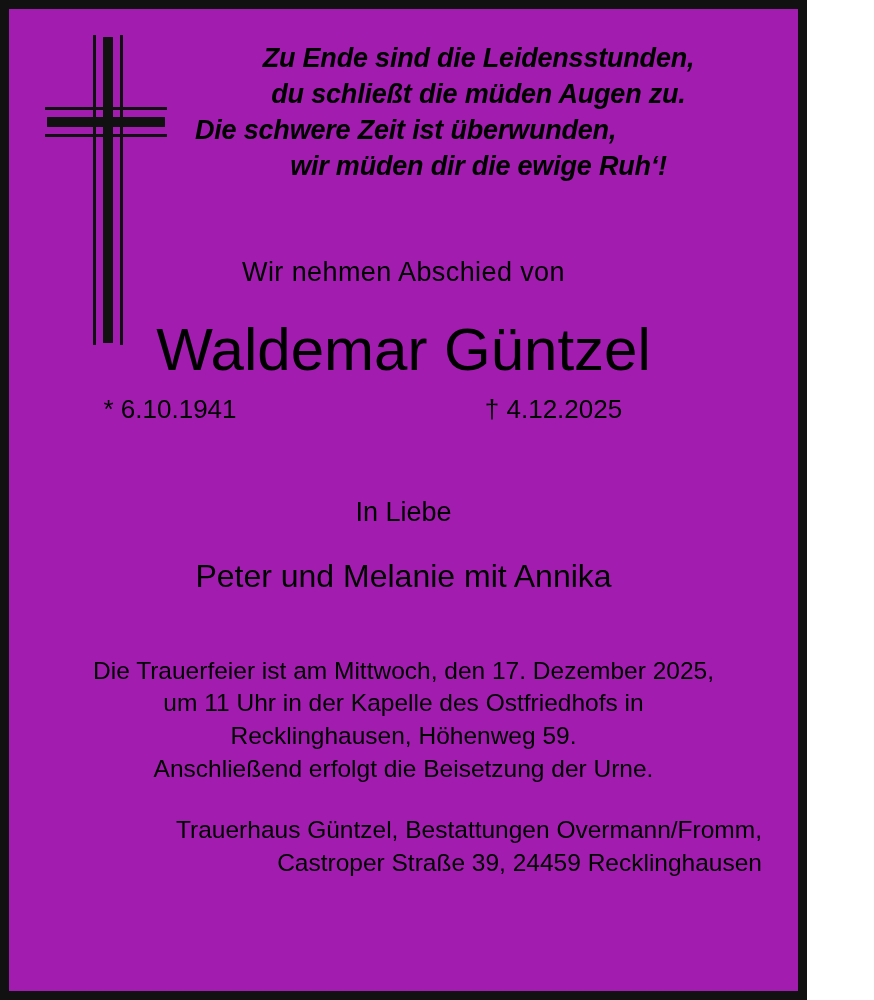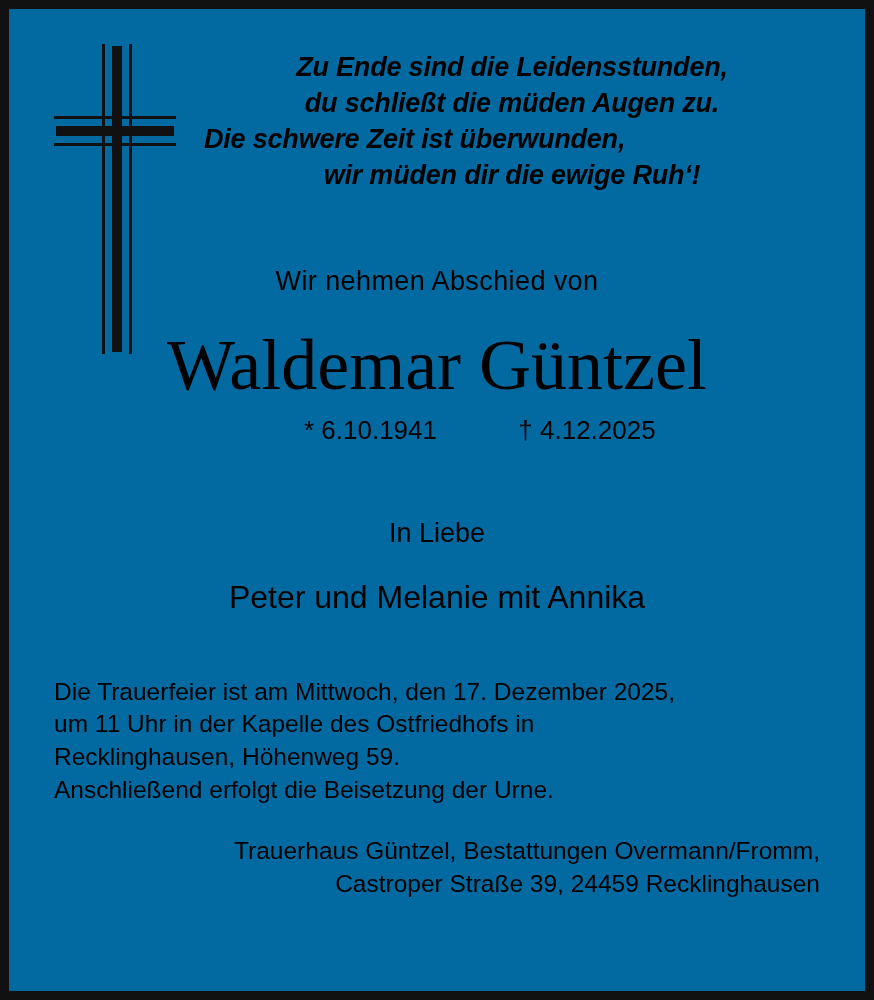--- a/index.html
+++ b/index.html
@@ -10,25 +10,25 @@
   body {
     width: 874px;
     height: 1000px;
     font-family: "Liberation Sans", sans-serif;
     color: #000000;
     overflow: hidden;
   }
   .obituary {
     position: relative;
     box-sizing: border-box;
-    width: 874px;
+    width: 807px;
     height: 1000px;
-    background: #0369a1;
+    background: #a21caf;
     border: 9px solid #111111;
-    padding: 15px;
+    padding: 6px;
   }
   .inner {
     position: relative;
     box-sizing: border-box;
     width: 100%;
     height: 100%;
     padding: 18px 30px 20px 30px;
     display: flex;
     flex-direction: column;
   }
@@ -98,56 +98,55 @@
   .farewell {
     margin-top: 72px;
     text-align: center;
     font-size: 27px;
     letter-spacing: 0.4px;
   }
 
   .name {
     margin-top: 32px;
     text-align: center;
-    font-size: 72px;
+    font-size: 60px;
     line-height: 1;
     letter-spacing: 0px;
-    font-family: Liberation Serif, serif;
   }
 
   .dates {
     margin-top: 14px;
     display: flex;
     justify-content: center;
     font-size: 26px;
   }
   .dates .birth {
     width: 300px;
-    text-align: right;
+    text-align: left;
   }
   .dates .death {
     width: 300px;
     text-align: center;
   }
 
   .inlove {
     margin-top: 72px;
     text-align: center;
     font-size: 27px;
   }
 
   .family {
     margin-top: 30px;
     text-align: center;
     font-size: 32px;
   }
 
   .ceremony {
     margin-top: 60px;
-    text-align: left;
+    text-align: center;
     font-size: 24.5px;
     line-height: 1.34;
   }
   .ceremony div { white-space: nowrap; }
 
   .house {
     margin-top: 28px;
     text-align: right;
     font-size: 24.5px;
     line-height: 1.34;

